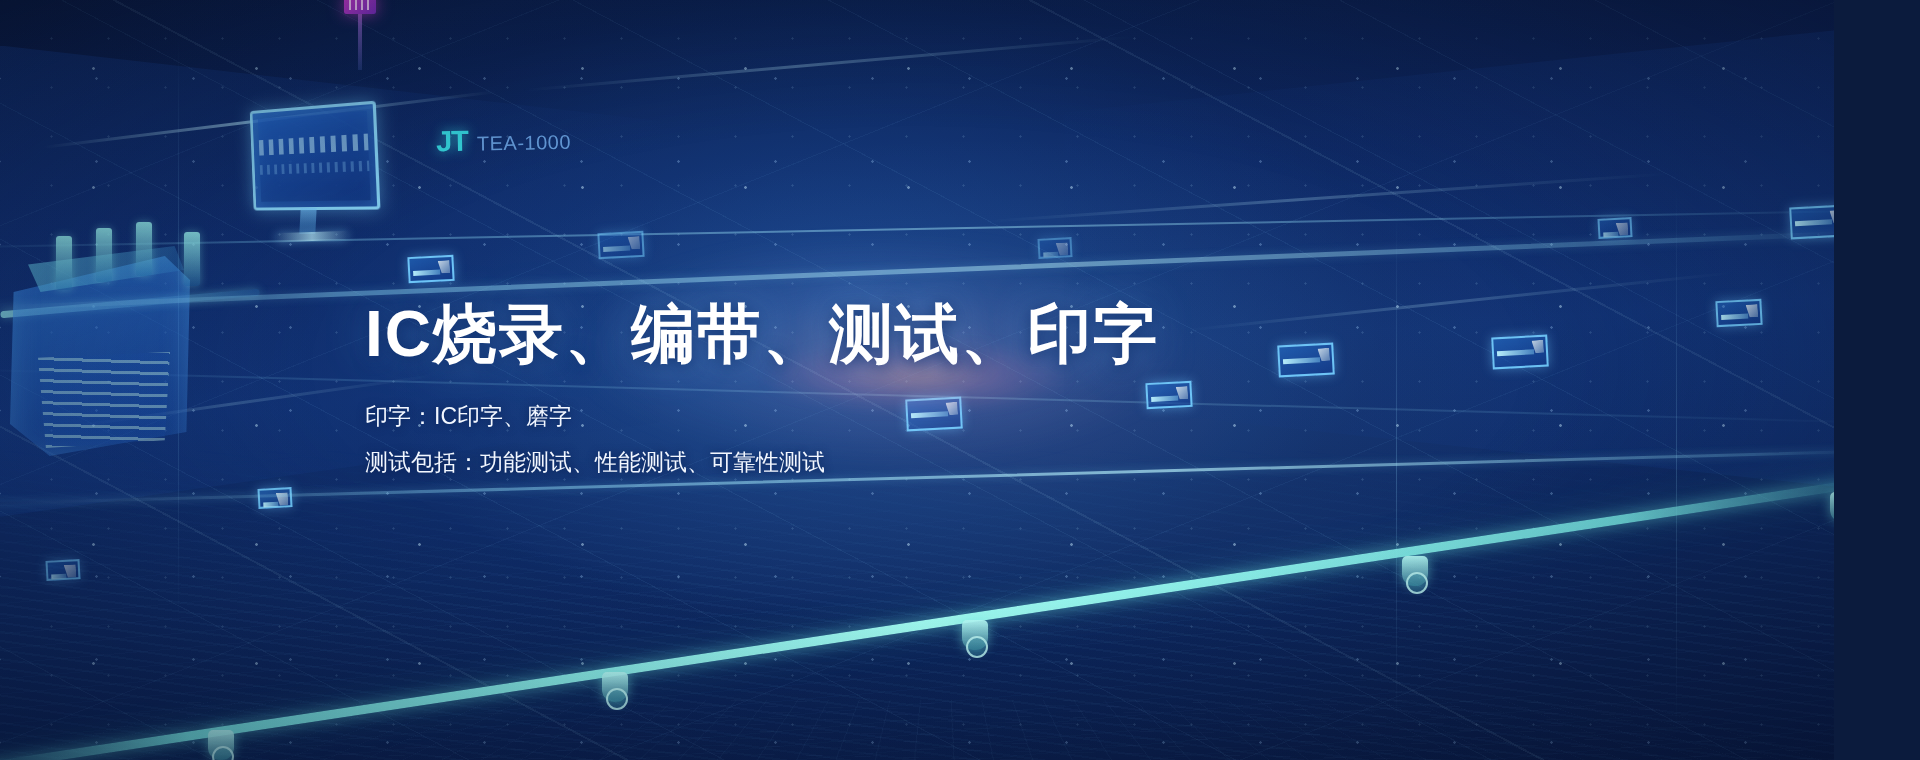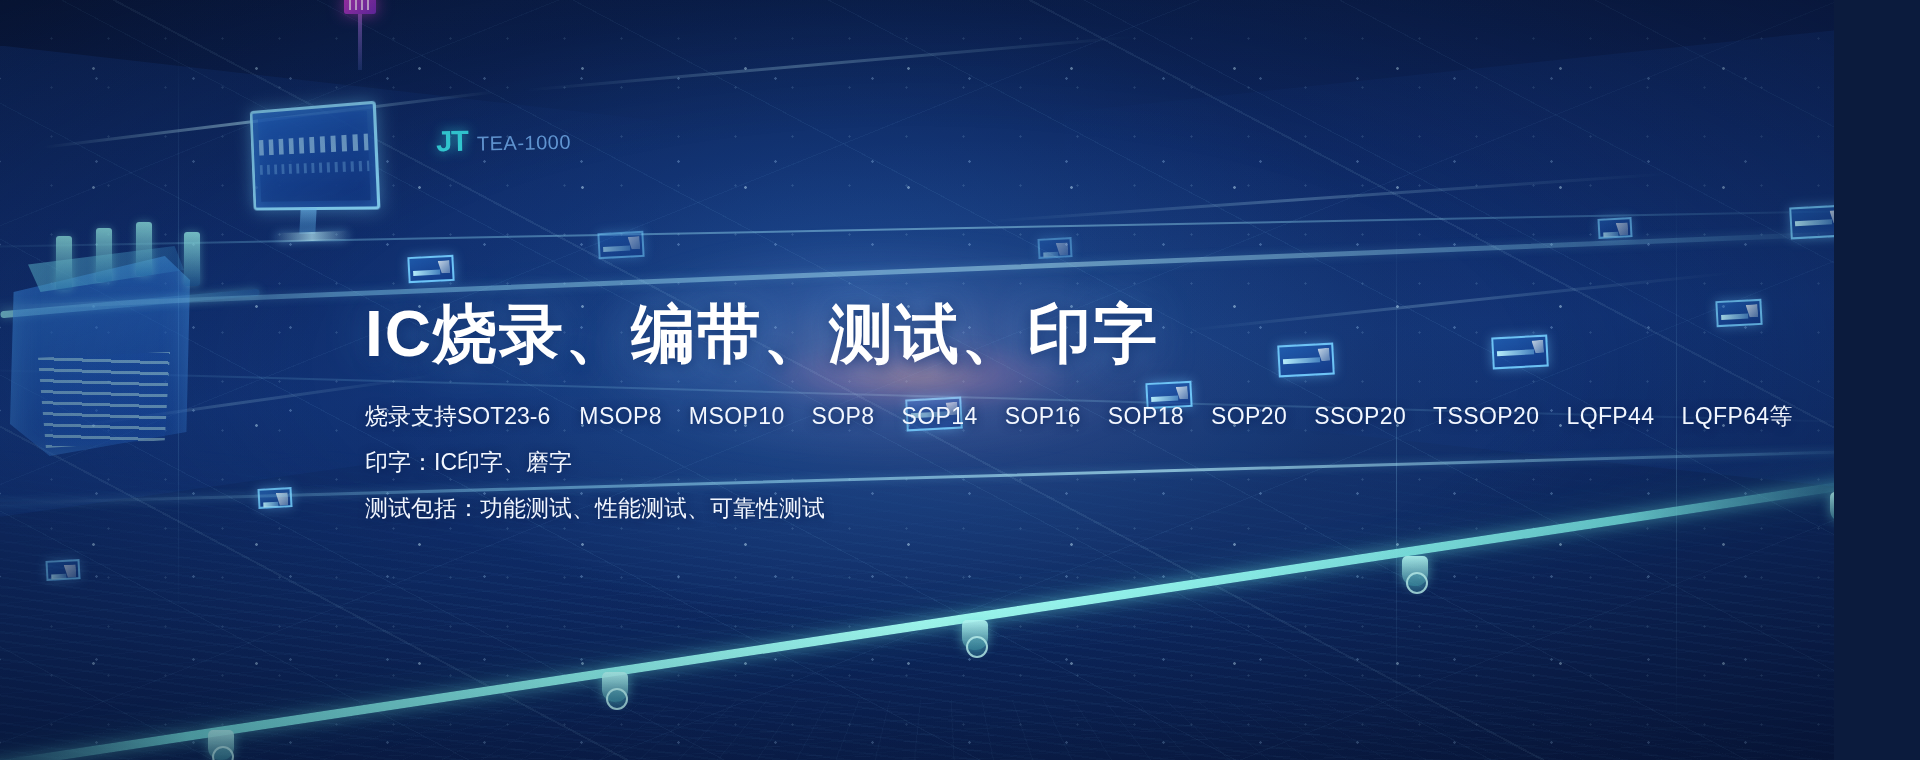--- a/index.html
+++ b/index.html
@@ -368,34 +368,20 @@
   <div class="center-glow warm"></div>
 
   <div class="vignette"></div>
 
   <div class="content">
 
     <h1 class="headline">IC烧录、编带、测试、印字</h1>
 
     <div class="sublist">
 
-      <div class="subline pkg-row">
-        <span class="lead">烧录支持SOT23-6</span>
-        <span class="pkg">MSOP8</span>
-        <span class="pkg">MSOP10</span>
-        <span class="pkg">SOP8</span>
-        <span class="pkg">SOP14</span>
-        <span class="pkg">SOP16</span>
-        <span class="pkg">SOP18</span>
-        <span class="pkg">SOP20</span>
-        <span class="pkg">SSOP20</span>
-        <span class="pkg">TSSOP20</span>
-        <span class="pkg">LQFP44</span>
-        <span class="pkg">LQFP64等</span>
-      </div>
 
       <div class="subline">印字：IC印字、磨字</div>
 
       <div class="subline">测试包括：功能测试、性能测试、可靠性测试</div>
 
     </div>
   </div>
 
 </div>
 

